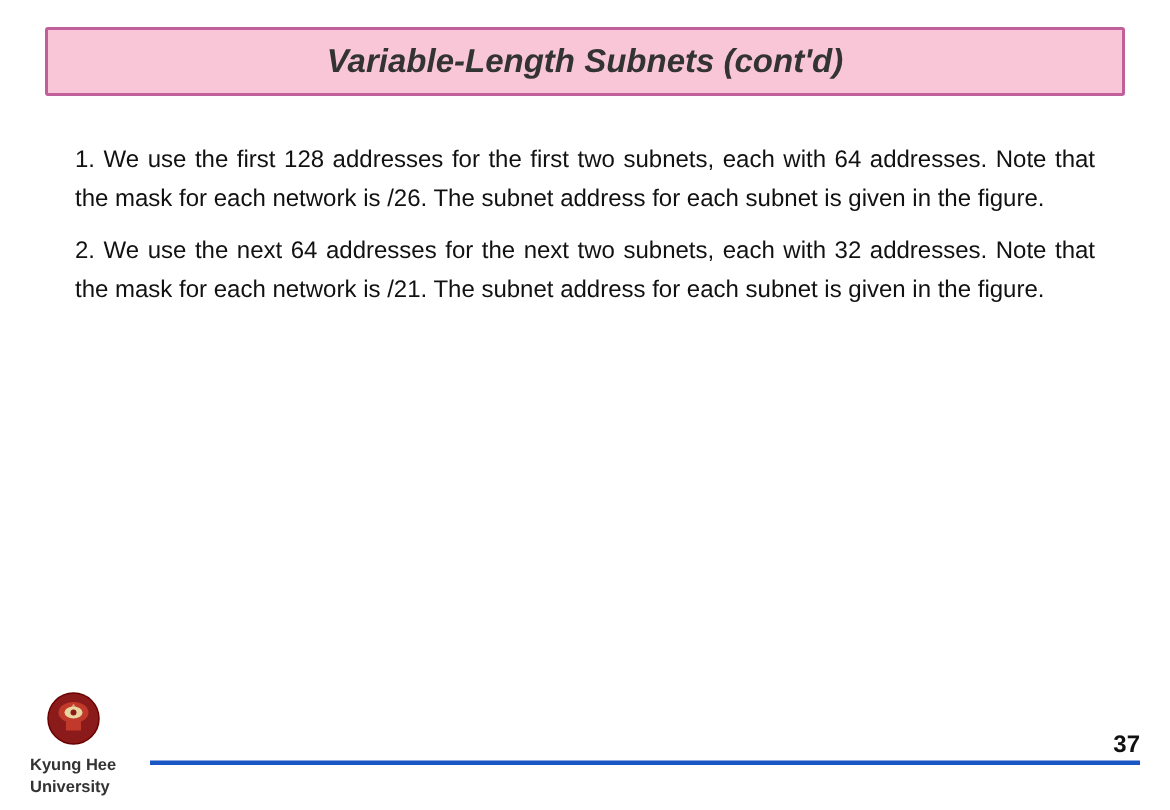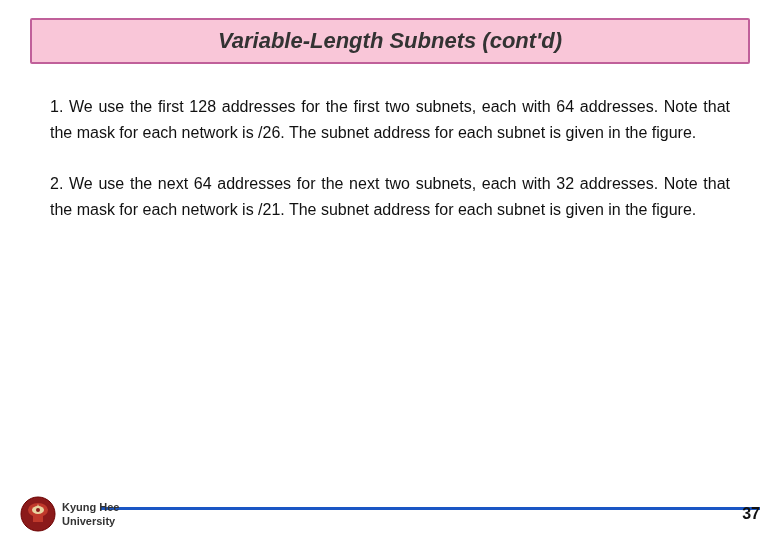--- a/index.html
+++ b/index.html
@@ -40,21 +40,21 @@
       font-weight: bold;
       color: #333;
       font-style: italic;
     }
 
     .content-area {
       flex: 1;
       padding: 30px 50px 20px 50px;
       display: flex;
       flex-direction: column;
-      gap: 24px;
+      gap: 8px;
     }
 
     .paragraph {
       font-size: 16px;
       line-height: 1.65;
       color: #111;
       text-align: justify;
     }
 
     .footer {
@@ -72,20 +72,21 @@
       right: 20px;
       height: 3px;
       background: #1a56c4;
     }
 
     .logo-area {
       display: flex;
       align-items: center;
       gap: 6px;
       z-index: 1;
+      flex-direction: column;
     }
 
     .logo-icon {
       width: 36px;
       height: 36px;
     }
 
     .logo-text {
       font-size: 11px;
       font-weight: bold;

